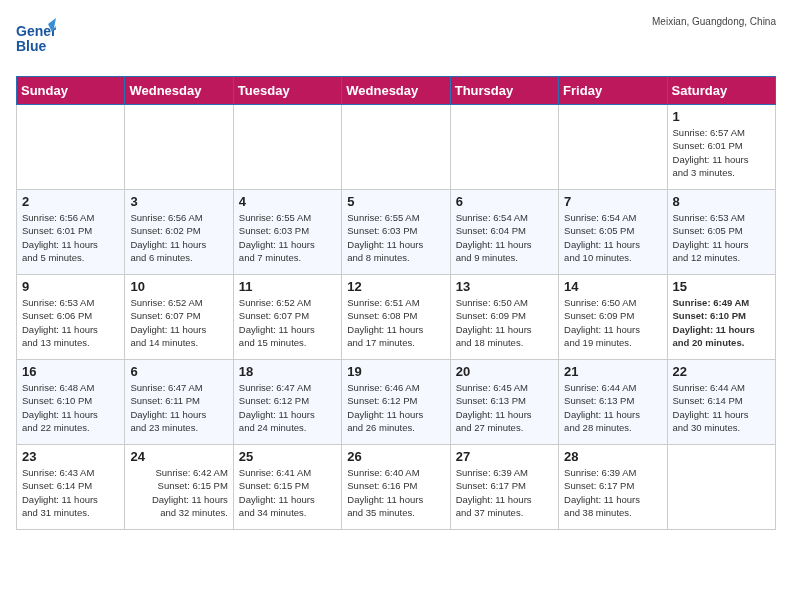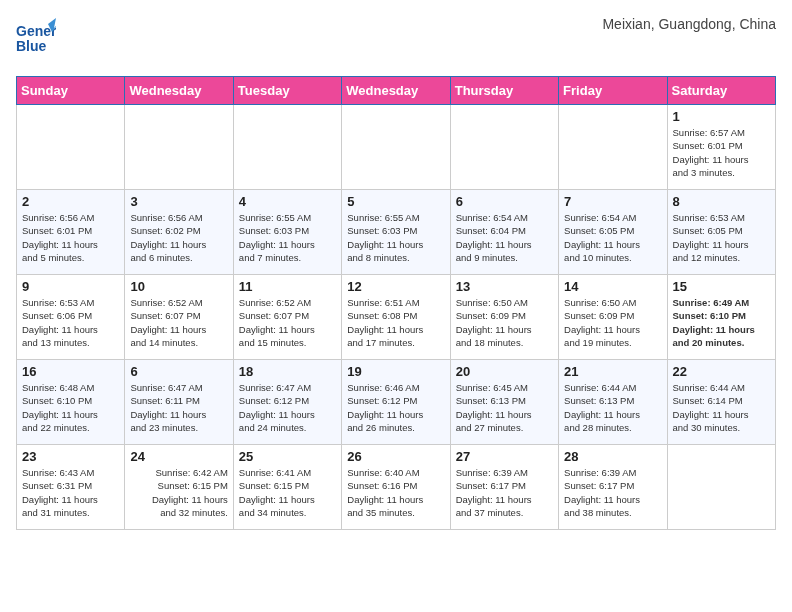--- a/index.html
+++ b/index.html
@@ -23,21 +23,21 @@
     }
     .title-area {
       text-align: right;
     }
     .month-title {
       font-size: 36px;
       font-weight: bold;
       color: #222;
     }
     .location-title {
-      font-size: 14px;
+      font-size: 10px;
       color: #444;
     }
     .calendar {
       width: 100%;
       border-collapse: collapse;
       border: 1px solid #ccc;
     }
     .calendar th {
       background: #2a6db5;
       color: #fff;
@@ -70,21 +70,21 @@
     .empty-cell {
       background: #f9f9f9;
     }
     tr:nth-child(even) td {
       background: #f5f8ff;
     }
     tr:nth-child(odd) td {
       background: #ffffff;
     }
     .calendar thead tr th {
-      background: #ec4899;
+      background: #be185d;
     }
   </style>
 </head>
 <body>
 
 <div class="header-area">
   <div class="logo">
     <div>
       <svg width="40" height="44" viewBox="0 0 40 44">
         <text x="0" y="20" font-size="14" font-weight="bold" fill="#1a56a0">General</text>
@@ -276,21 +276,21 @@
           <div class="day-info" style="white-space: pre-line;">Sunrise: 6:44 AM
 Sunset: 6:14 PM
 Daylight: 11 hours
 and 30 minutes.</div>
         </td>
       </tr>
       <tr>
         <td>
           <span class="day-num">23</span>
           <div class="day-info" style="white-space: pre-line;">Sunrise: 6:43 AM
-Sunset: 6:31 PM
+Sunset: 6:14 PM
 Daylight: 11 hours
 and 31 minutes.</div>
         </td>
         <td>
           <span class="day-num">24</span>
           <div class="day-info" style="white-space: pre-line; text-align: right;">Sunrise: 6:42 AM
 Sunset: 6:15 PM
 Daylight: 11 hours
 and 32 minutes.</div>
         </td>

